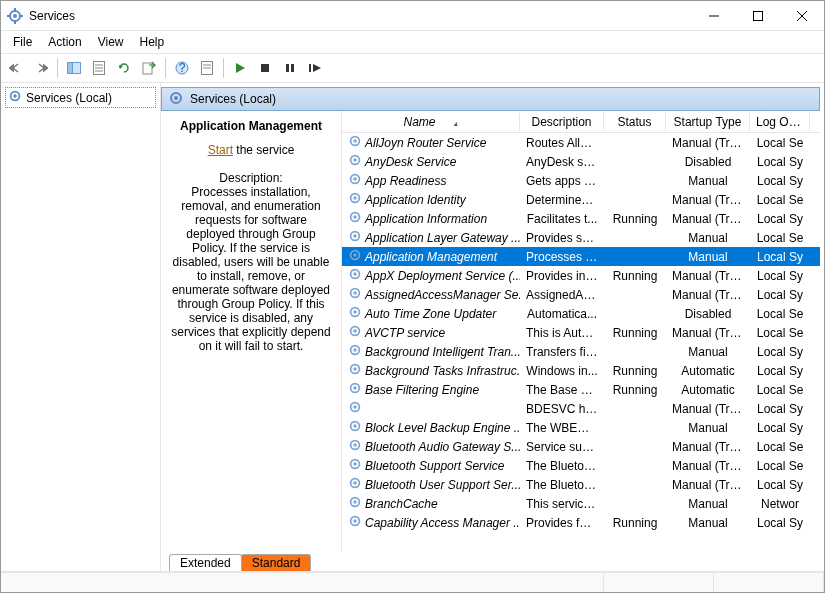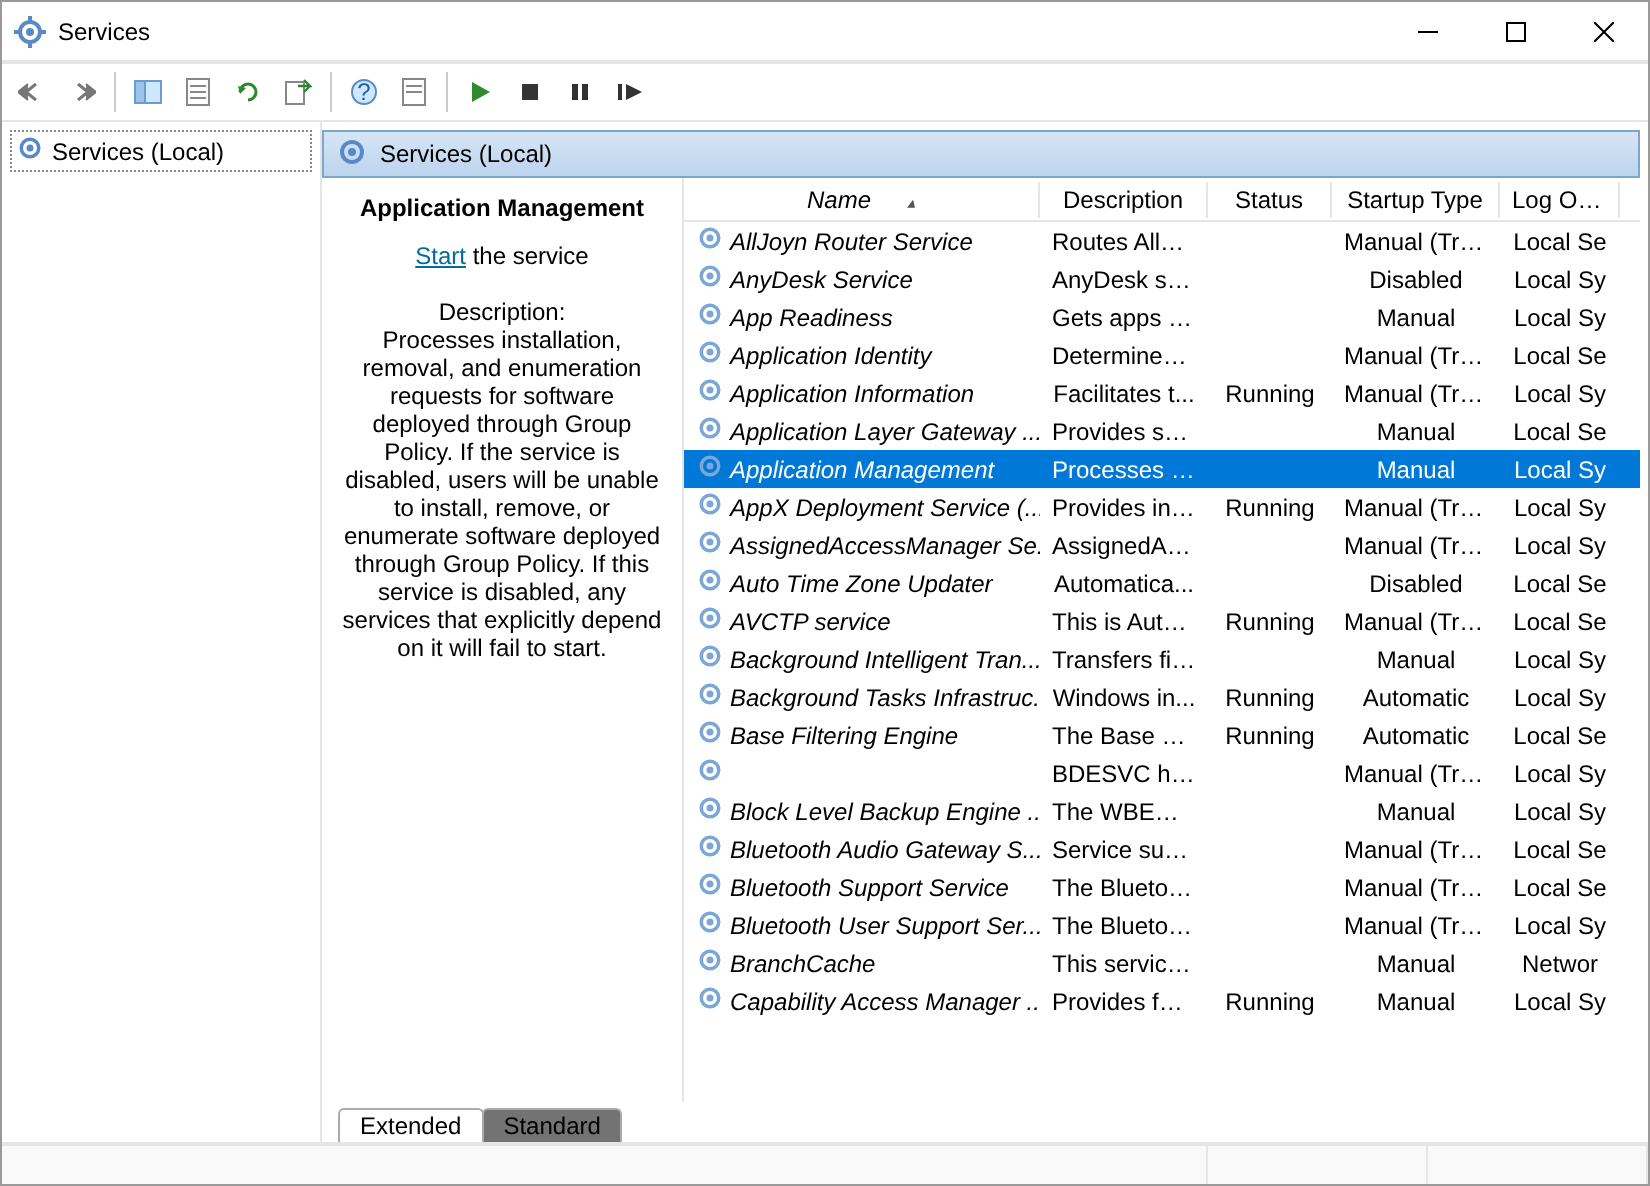--- a/index.html
+++ b/index.html
@@ -15,37 +15,37 @@
   .toolbar .tb { width:22px; height:22px; display:flex; align-items:center; justify-content:center; cursor:default; border:1px solid transparent;}
   .toolbar .sep { width:1px; height:20px; background:#ccc; margin:0 2px;}
   .body { flex:1; display:flex; overflow:hidden; border-bottom:1px solid #e5e5e5;text-align:center;}
   .leftnav { width:160px; border-right:1px solid #e5e5e5; padding:4px; background:#fff;}
   .leftnav .navitem { display:flex; align-items:center; gap:4px; padding:1px 2px; border:1px dotted #888;}
   .right { flex:1; display:flex; flex-direction:column; overflow:hidden;}
   .rheader { height:24px; background:linear-gradient(#d6e5f5,#bcd4ee); border:1px solid #7ba7ce; margin:4px 4px 0 0; display:flex; align-items:center; padding:0 6px; gap:6px;}
   .content { flex:1; display:flex; overflow:hidden; margin:0 4px 0 0;}
   .detail { width:180px; padding:8px 10px; }
   .detail .sname { font-weight:bold; margin-bottom:10px;}
-  .detail a { color:#0369a1; }
+  .detail a { color:#a16207; }
   .listwrap { flex:1; display:flex; flex-direction:column; overflow:hidden; border-left:1px solid #e5e5e5;}
   .cols { display:flex; border-bottom:1px solid #e5e5e5; height:22px; align-items:center; flex:0 0 auto;}
   .cols .col { padding:2px 6px; border-right:1px solid #e5e5e5; overflow:hidden; white-space:nowrap; text-overflow:ellipsis; cursor:default;}
   .listbody { flex:1 1 auto; overflow-y:scroll; overflow-x:scroll;}
   .row { display:flex; height:19px; align-items:center; white-space:nowrap;}
   .row.sel { background:#0078d7; color:#fff;}
   .row .cell { padding:0 6px; overflow:hidden; white-space:nowrap; text-overflow:ellipsis;}
   .row .cell.first { display:flex; align-items:center; gap:3px;}
   .w-name { width:178px; flex:0 0 178px;font-style:italic;}
   .w-desc { width:84px; flex:0 0 84px;}
   .w-stat { width:62px; flex:0 0 62px;}
   .w-start { width:84px; flex:0 0 84px;}
   .w-log { width:60px; flex:0 0 60px;}
   .tabs { height:20px; display:flex; align-items:flex-end; padding-left:8px; background:#fff;}
   .tabs .tab { padding:1px 10px; border:1px solid #aaa; border-bottom:none; border-radius:3px 3px 0 0; background:#fff; margin-right:-1px; cursor:default;}
-  .tabs .tab.inactive { background:#737373;margin-top:48px;}
+  .tabs .tab.inactive { background:#f97316;margin-top:48px;}
   .statusbar { height:20px; border-top:1px solid #e5e5e5; background:#f9f9f9; display:flex;}
   .statusbar div { border-right:1px solid #e5e5e5; flex:1;}
   .gear { display:inline-block; }
   .sort-caret { margin-left:18px; font-size:8px; color:#555;}
 </style>
 </head>
 <body>
 <div class="window">
 
   <div class="titlebar">
@@ -73,20 +73,26 @@
         </svg>
       </div>
     <div class="winbtn close">
         <svg width="10" height="10">
           <line x1="0" y1="0" x2="10" y2="10" stroke="#000"></line>
           <line x1="10" y1="0" x2="0" y2="10" stroke="#000"></line>
         </svg>
       </div>
   </div>
 
+  <div class="menubar">
+    <span>File</span>
+    <span>Action</span>
+    <span>View</span>
+    <span>Help</span>
+  </div>
 
   <div class="toolbar">
     <div class="tb">
         <svg width="14" height="14">
           <path d="M9 3 L4 7 L9 11" fill="none" stroke="#777" stroke-width="1.5"></path>
           <path d="M5 3 L0 7 L5 11" fill="#777" stroke="#777"></path>
         </svg>
       </div>
     <div class="tb">
         <svg width="14" height="14">

